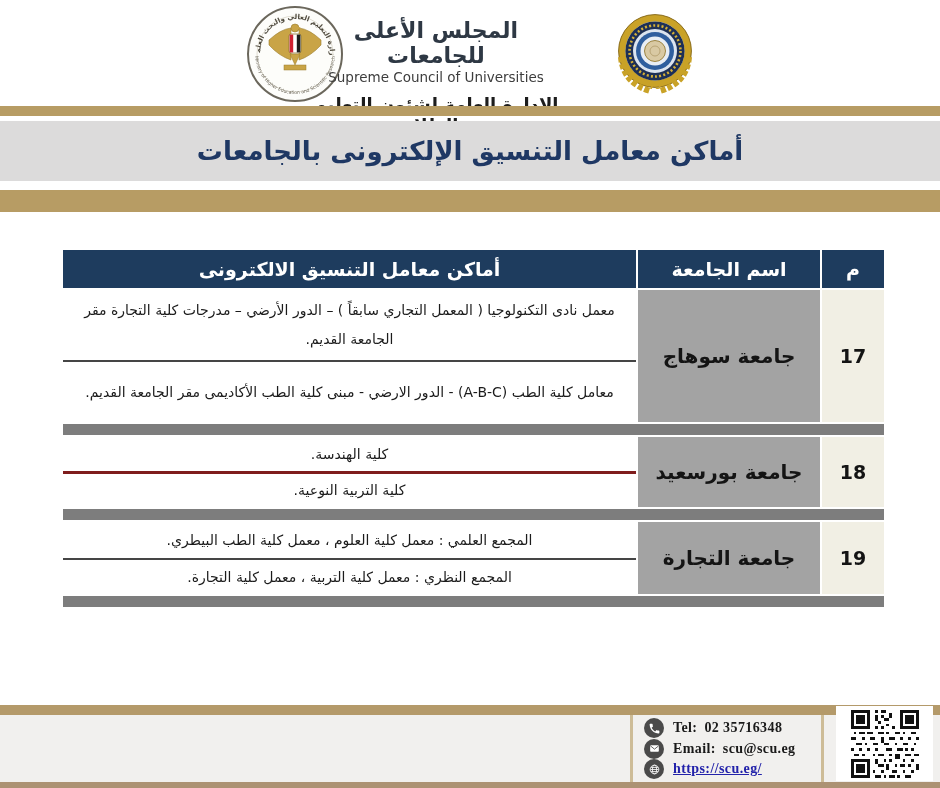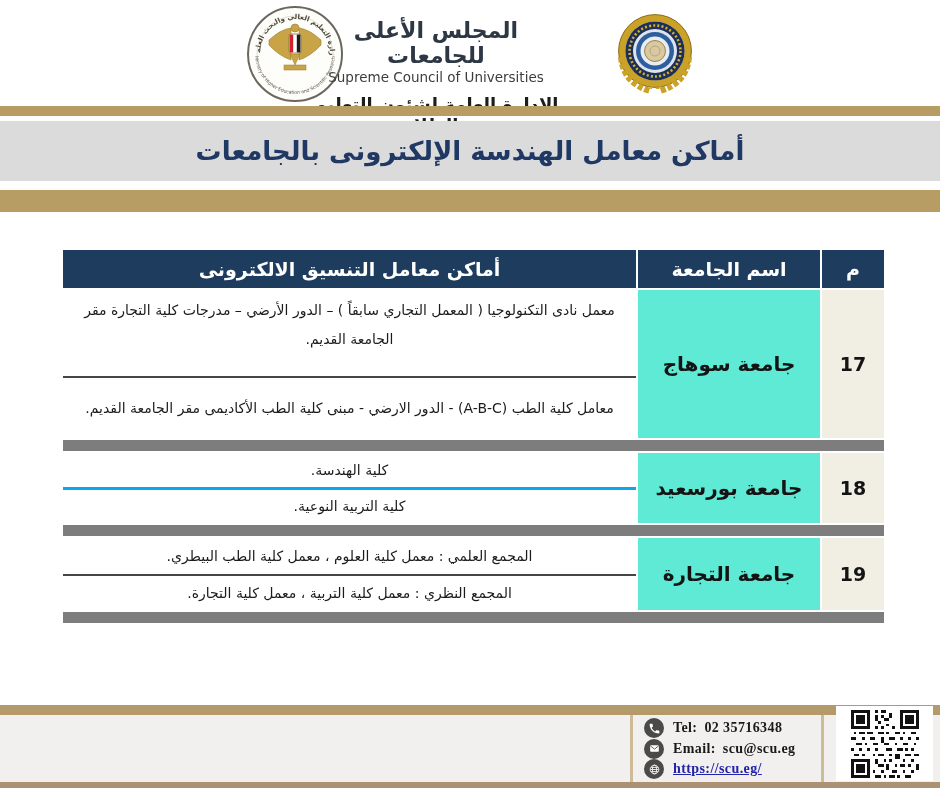--- a/index.html
+++ b/index.html
@@ -23,27 +23,27 @@
   .goldbar-2 { position:absolute; left:0; right:0; top:190px; height:22px; background:#b79c64; }
   
   .uni-table {
     position:absolute; left:63px; top:250px; width:821px;
     direction:rtl; display:grid; grid-template-columns:62px 182px 1fr;
     column-gap:2px; row-gap:2px; background:#ffffff;
   }
   .cell { display:flex; align-items:center; justify-content:center; }
   .th   { background:#1e3c5e; color:#ffffff; height:38px; font-weight:bold; font-size:19px; }
   .idx  { background:#f1efe4; font-weight:bold; font-size:19px; color:#141414; }
-  .name { background:#5eead4; font-weight:bold; font-size:20px; color:#141414; }
+  .name { background:#a3a3a3; font-weight:bold; font-size:20px; color:#141414; }
   .locs { background:#ffffff; display:flex; flex-direction:column; align-items:stretch; justify-content:center; }
   .subrow { display:flex; align-items:center; justify-content:center; text-align:center;
             font-size:14px; line-height:29px; color:#1b1b1b; padding:2px 14px; }
   .div-dark { border-top:2px solid #454545; }
-  .div-gray { border-top:3px solid #0ea5e9; }
-  .h70 { min-height:70px; } .h62 { min-height:62px;margin-top:16px; }
+  .div-gray { border-top:3px solid #7f1d1d; }
+  .h70 { min-height:70px; } .h62 { min-height:62px; }
   .h34 { min-height:34px; } .h36 { min-height:36px; }
   .sep { grid-column:1 / -1; height:11px; background:#7d7d7d; }
   
   .f-top    { position:absolute; left:0; right:0; top:705px; height:10px; background:#b49a6a; }
   .f-band   { position:absolute; left:0; right:0; top:715px; height:67px; background:#f1f0ee; }
   .f-div    { position:absolute; top:715px; width:3px; height:67px; background:#cdbc97; }
   .f-div.d1 { left:630px; } .f-div.d2 { left:821px; }
   .contact  { position:absolute; left:644px; top:718px; width:174px;
               display:flex; flex-direction:column; justify-content:space-between; height:61px; }
   .c-row  { display:flex; align-items:center; gap:9px; height:20px; }
@@ -108,21 +108,21 @@
       <circle cx="43" cy="40" r="10.5" fill="#d9c9a3" stroke="#8a6d1f" stroke-width="0.8"></circle>
       <circle cx="43" cy="40" r="5" fill="none" stroke="#b09b6a" stroke-width="0.8"></circle>
       <path d="M9 46 Q11 72 38 80" fill="none" stroke="#c9a227" stroke-width="6" stroke-dasharray="5 2"></path>
       <path d="M77 46 Q75 72 48 80" fill="none" stroke="#c9a227" stroke-width="6" stroke-dasharray="5 2"></path>
       <text x="43" y="78" font-size="9" font-weight="bold" fill="#c9a227" text-anchor="middle">75</text>
     </svg>
   </div>
 
   <div class="goldbar-1"></div>
   <div class="titleband">
-    <div class="t" dir="rtl">أماكن معامل الهندسة الإلكترونى بالجامعات</div>
+    <div class="t" dir="rtl">أماكن معامل التنسيق الإلكترونى بالجامعات</div>
   </div>
   <div class="goldbar-2"></div>
 
   <div class="uni-table" dir="rtl">
 
     <div class="cell th">م</div>
     <div class="cell th">اسم الجامعة</div>
     <div class="cell th">أماكن معامل التنسيق الالكترونى</div>
 
     <div class="cell idx">17</div>

